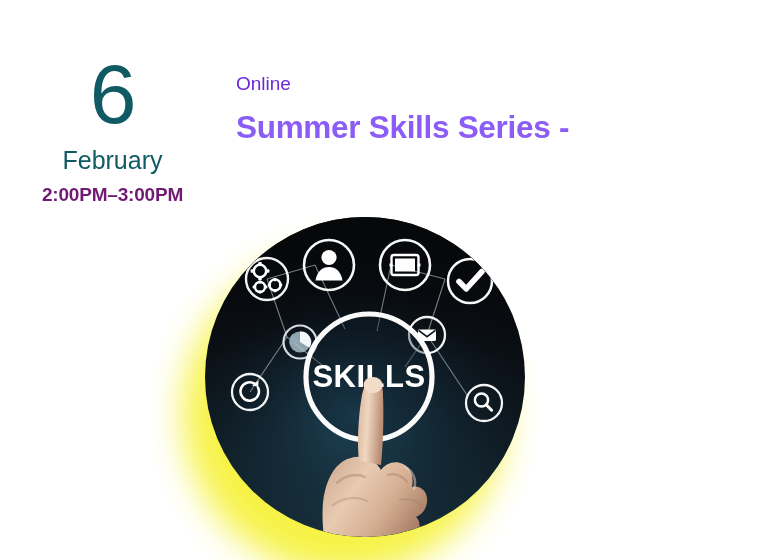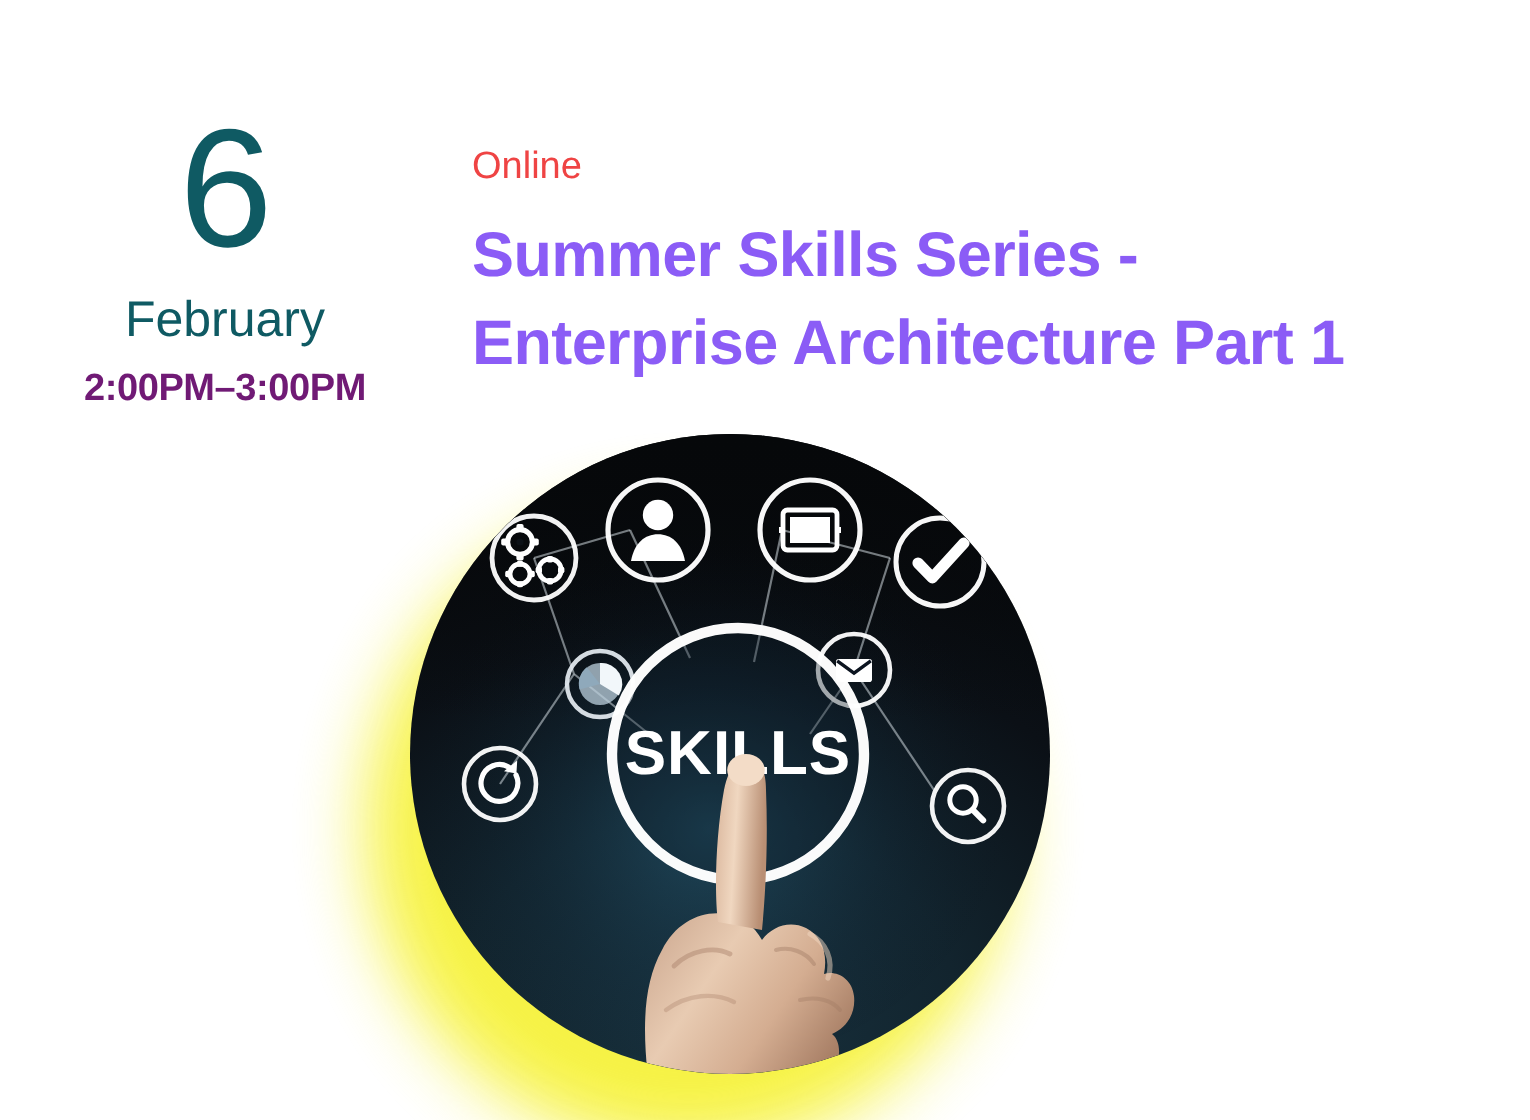--- a/index.html
+++ b/index.html
@@ -60,21 +60,21 @@
   .heading-block {
     position: absolute;
     left: 236px;
     top: 72px;
     width: 505px;
   }
   .event-mode {
     font-size: 19px;
     line-height: 1.25;
     font-weight: 400;
-    color: #ef4444;
+    color: #6d28d9;
     margin: 0 0 9px 0;
   }
   .event-title {
     font-size: 31.5px;
     line-height: 1.42;
     font-weight: 700;
     color: #8b5cf6;
     margin: 0;
     letter-spacing: -0.3px;
   }
@@ -134,21 +134,20 @@
   <div class="date-block">
     <div class="date-day">6</div>
     <div class="date-month">February</div>
     <div class="date-time">2:00PM–3:00PM</div>
   </div>
 
   <div class="heading-block">
     <p class="event-mode">Online</p>
     <h1 class="event-title">
       <span class="title-line">Summer Skills Series -</span>
-      <span class="title-line">Enterprise Architecture Part 1</span>
     </h1>
   </div>
 
   <div class="media-wrap">
     <div class="glow-circle"></div>
 
     <div class="photo-circle">
       <div class="vignette-top"></div>
 
       <svg class="photo-svg" viewBox="0 0 320 320">

